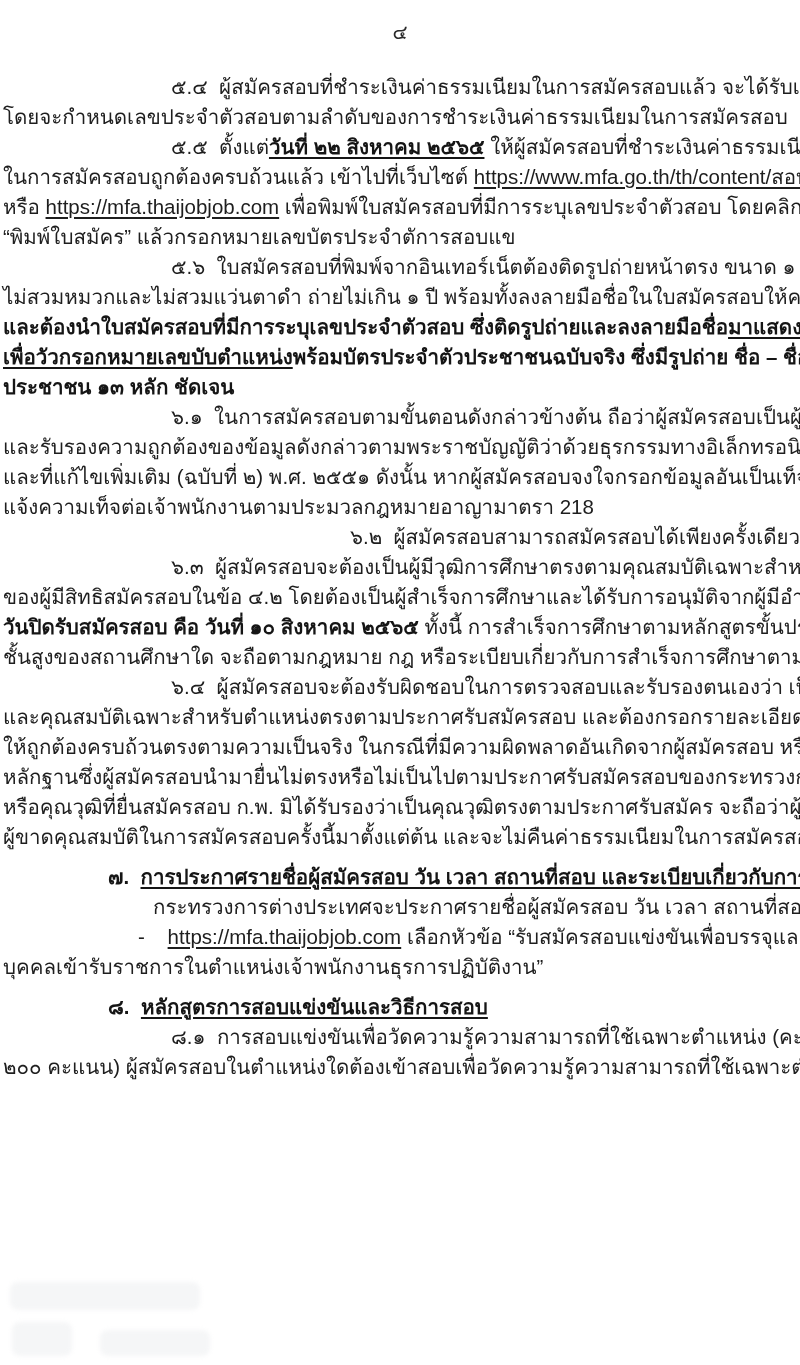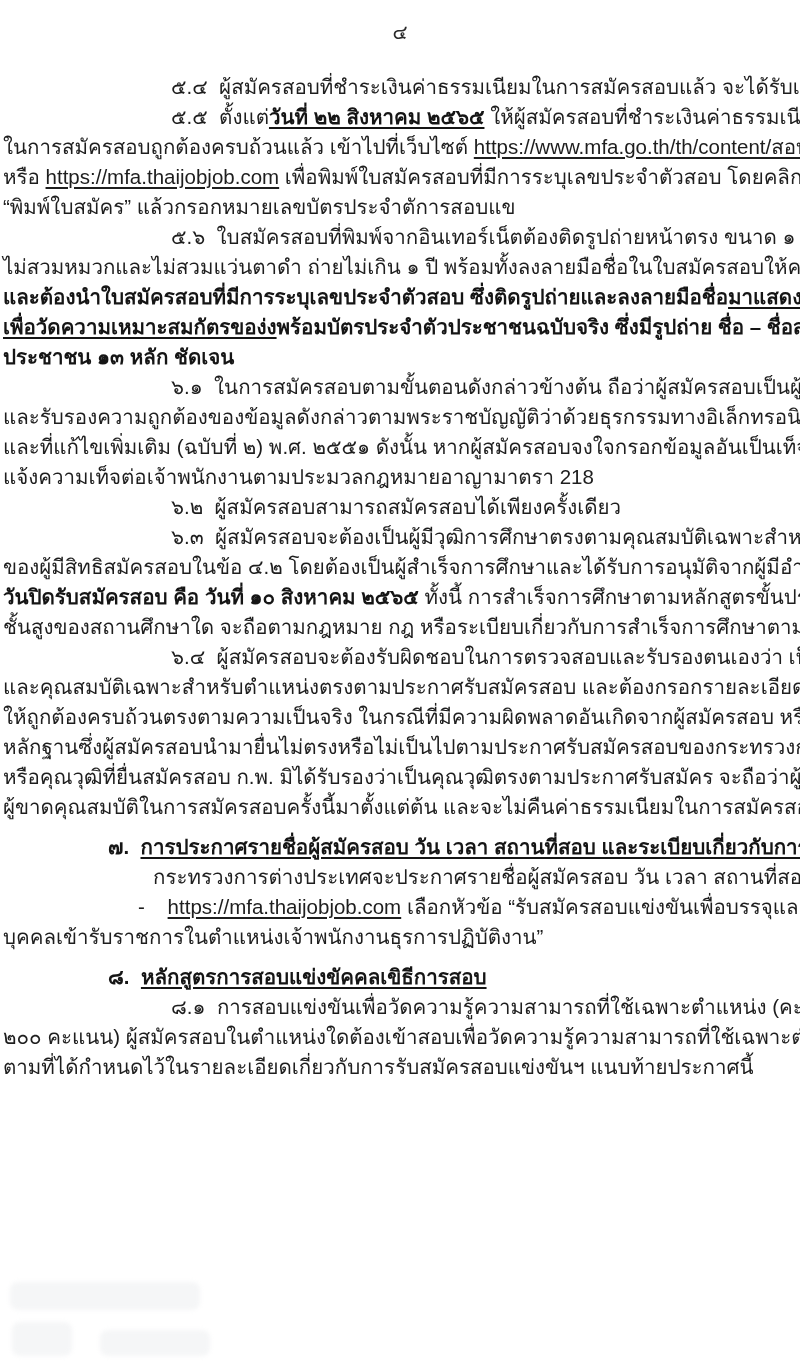--- a/index.html
+++ b/index.html
@@ -47,49 +47,49 @@
   .artifact.a2 { left: 12px;  top: 1322px; width: 60px;  height: 34px; }
   .artifact.a3 { left: 100px; top: 1330px; width: 110px; height: 26px; }
 </style>
 </head>
 <body>
 
 <div class="page">
   <div class="page-number">๔</div>
   <div class="doc-body">
       <div class="line" style="padding-left: 168px;"><span>๕.๔&nbsp;&nbsp;ผู้สมัครสอบที่ชำระเงินค่าธรรมเนียมในการสมัครสอบแล้ว จะได้รับเลขประจำตัวสอบ</span></div>
+      <div class="line"><span>โดยจะกำหนดเลขประจำตัวสอบตามลำดับของการชำระเงินค่าธรรมเนียมในการสมัครสอบ</span></div>
       <div class="line" style="padding-left: 168px;"><span>๕.๕&nbsp;&nbsp;ตั้งแต่</span><span class="b u">วันที่ ๒๒ สิงหาคม ๒๕๖๕</span><span> ให้ผู้สมัครสอบที่ชำระเงินค่าธรรมเนียม</span></div>
       <div class="line"><span>ในการสมัครสอบถูกต้องครบถ้วนแล้ว เข้าไปที่เว็บไซต์ </span><span class="u">https://www.mfa.go.th/th/content/สอบธุรการ65</span></div>
       <div class="line"><span>หรือ </span><span class="u">https://mfa.thaijobjob.com</span><span> เพื่อพิมพ์ใบสมัครสอบที่มีการระบุเลขประจำตัวสอบ โดยคลิกที่ปุ่ม</span></div>
       <div class="line"><span>“พิมพ์ใบสมัคร” แล้วกรอกหมายเลขบัตรประจำตัการสอบแข</span></div>
       <div class="line" style="padding-left: 168px;"><span>๕.๖&nbsp;&nbsp;ใบสมัครสอบที่พิมพ์จากอินเทอร์เน็ตต้องติดรูปถ่ายหน้าตรง ขนาด ๑ × ๑.๕ นิ้ว</span></div>
       <div class="line"><span>ไม่สวมหมวกและไม่สวมแว่นตาดำ ถ่ายไม่เกิน ๑ ปี พร้อมทั้งลงลายมือชื่อในใบสมัครสอบให้ครบถ้วน</span></div>
       <div class="line"><span class="b">และต้องนำใบสมัครสอบที่มีการระบุเลขประจำตัวสอบ ซึ่งติดรูปถ่ายและลงลายมือชื่อ</span><span class="b u">มาแสดงในวันสอบแข่งขัน</span></div>
-      <div class="line"><span class="b u">เพื่อวัดความเหมาะสมกัตรของ่ง</span><span class="b">พร้อมบัตรประจำตัวประชาชนฉบับจริง ซึ่งมีรูปถ่าย ชื่อ – ชื่อสกุล เลขประจำตัว</span></div>
+      <div class="line"><span class="b u">เพื่อวัวกรอกหมายเลขบับตำแหน่ง</span><span class="b">พร้อมบัตรประจำตัวประชาชนฉบับจริง ซึ่งมีรูปถ่าย ชื่อ – ชื่อสกุล เลขประจำตัว</span></div>
       <div class="line"><span class="b">ประชาชน ๑๓ หลัก ชัดเจน</span></div>
       <div class="line" style="padding-left: 168px;"><span>๖.๑&nbsp;&nbsp;ในการสมัครสอบตามขั้นตอนดังกล่าวข้างต้น ถือว่าผู้สมัครสอบเป็นผู้ลงลายมือชื่อ</span></div>
       <div class="line"><span>และรับรองความถูกต้องของข้อมูลดังกล่าวตามพระราชบัญญัติว่าด้วยธุรกรรมทางอิเล็กทรอนิกส์ พ.ศ. ๒๕๔๔</span></div>
       <div class="line"><span>และที่แก้ไขเพิ่มเติม (ฉบับที่ ๒) พ.ศ. ๒๕๕๑ ดังนั้น หากผู้สมัครสอบจงใจกรอกข้อมูลอันเป็นเท็จ อาจมีความผิดฐาน</span></div>
       <div class="line"><span>แจ้งความเท็จต่อเจ้าพนักงานตามประมวลกฎหมายอาญามาตรา 218</span></div>
-      <div class="line" style="padding-left: 168px;"><span>๖.๒&nbsp;&nbsp;ผู้สมัครสอบสามารถสมัครสอบได้เพียงครั้งเดียว</span></div>
+      <div class="line" style="padding-left: 168px; text-align: right;"><span>๖.๒&nbsp;&nbsp;ผู้สมัครสอบสามารถสมัครสอบได้เพียงครั้งเดียว</span></div>
       <div class="line" style="padding-left: 168px;"><span>๖.๓&nbsp;&nbsp;ผู้สมัครสอบจะต้องเป็นผู้มีวุฒิการศึกษาตรงตามคุณสมบัติเฉพาะสำหรับตำแหน่ง</span></div>
       <div class="line"><span>ของผู้มีสิทธิสมัครสอบในข้อ ๔.๒ โดยต้องเป็นผู้สำเร็จการศึกษาและได้รับการอนุมัติจากผู้มีอำนาจอนุมัติ</span></div>
       <div class="line"><span class="b">วันปิดรับสมัครสอบ คือ วันที่ ๑๐ สิงหาคม ๒๕๖๕</span><span> ทั้งนี้ การสำเร็จการศึกษาตามหลักสูตรขั้นประกาศนียบัตรวิชาชีพ</span></div>
       <div class="line"><span>ชั้นสูงของสถานศึกษาใด จะถือตามกฎหมาย กฎ หรือระเบียบเกี่ยวกับการสำเร็จการศึกษาตามหลักสูตรของ</span></div>
       <div class="line" style="padding-left: 168px;"><span>๖.๔&nbsp;&nbsp;ผู้สมัครสอบจะต้องรับผิดชอบในการตรวจสอบและรับรองตนเองว่า เป็นผู้มีคุณสมบัติทั่วไป</span></div>
       <div class="line"><span>และคุณสมบัติเฉพาะสำหรับตำแหน่งตรงตามประกาศรับสมัครสอบ และต้องกรอกรายละเอียดต่าง ๆ ในใบสมัคร</span></div>
       <div class="line"><span>ให้ถูกต้องครบถ้วนตรงตามความเป็นจริง ในกรณีที่มีความผิดพลาดอันเกิดจากผู้สมัครสอบ หรือตรวจพบว่าเอกสาร</span></div>
       <div class="line"><span>หลักฐานซึ่งผู้สมัครสอบนำมายื่นไม่ตรงหรือไม่เป็นไปตามประกาศรับสมัครสอบของกระทรวงการต่างประเทศ</span></div>
       <div class="line"><span>หรือคุณวุฒิที่ยื่นสมัครสอบ ก.พ. มิได้รับรองว่าเป็นคุณวุฒิตรงตามประกาศรับสมัคร จะถือว่าผู้สมัครสอบเป็น</span></div>
       <div class="line"><span>ผู้ขาดคุณสมบัติในการสมัครสอบครั้งนี้มาตั้งแต่ต้น และจะไม่คืนค่าธรรมเนียมในการสมัครสอบ</span></div>
       <div class="line" style="padding-left: 105px; margin-top: 10px;"><span class="b">๗.&nbsp;&nbsp;</span><span class="b u">การประกาศรายชื่อผู้สมัครสอบ วัน เวลา สถานที่สอบ และระเบียบเกี่ยวกับการสอบ</span></div>
       <div class="line" style="padding-left: 150px;"><span>กระทรวงการต่างประเทศจะประกาศรายชื่อผู้สมัครสอบ วัน เวลา สถานที่สอบ</span></div>
       <div class="line" style="padding-left: 135px;"><span>-&nbsp;&nbsp;&nbsp;&nbsp;</span><span class="u">https://mfa.thaijobjob.com</span><span> เลือกหัวข้อ “รับสมัครสอบแข่งขันเพื่อบรรจุและแต่งตั้ง</span></div>
       <div class="line"><span>บุคคลเข้ารับราชการในตำแหน่งเจ้าพนักงานธุรการปฏิบัติงาน”</span></div>
-      <div class="line" style="padding-left: 105px; margin-top: 10px;"><span class="b">๘.&nbsp;&nbsp;</span><span class="b u">หลักสูตรการสอบแข่งขัคคลเขิธีการสอบ</span></div>
+      <div class="line" style="padding-left: 105px; margin-top: 10px;"><span class="b">๘.&nbsp;&nbsp;</span><span class="b u">หลักสูตรการสอบแข่งขันและวิธีการสอบ</span></div>
       <div class="line" style="padding-left: 168px;"><span>๘.๑&nbsp;&nbsp;การสอบแข่งขันเพื่อวัดความรู้ความสามารถที่ใช้เฉพาะตำแหน่ง (คะแนนเต็ม</span></div>
       <div class="line"><span>๒๐๐ คะแนน) ผู้สมัครสอบในตำแหน่งใดต้องเข้าสอบเพื่อวัดความรู้ความสามารถที่ใช้เฉพาะตำแหน่งนั้น</span></div>
-      <div class="line"><span>ตามที่ได้กำหนดไว้ในรายละเอียดเกี่ยวกับการรับสมัครสอบแข่งขันฯ แนบท้ายประกาศนี้</span></div>
     </div>
   <div class="artifact a1"></div>
   <div class="artifact a2"></div>
   <div class="artifact a3"></div>
 </div>
 
 </body></html>

